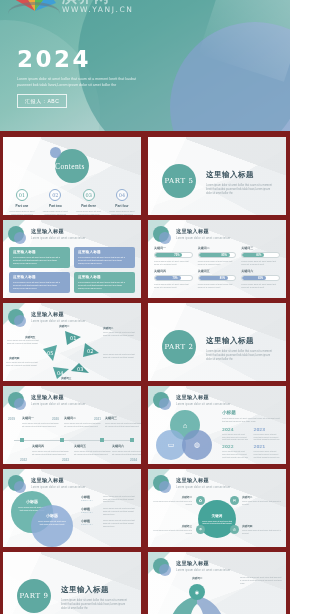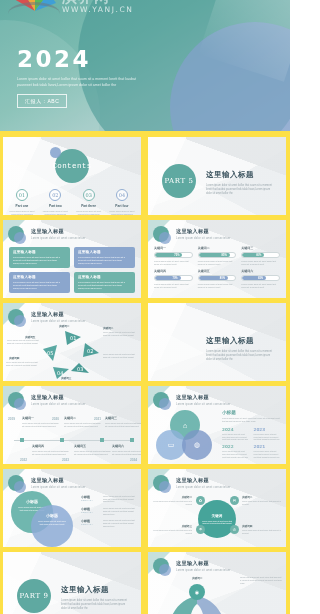--- a/index.html
+++ b/index.html
@@ -2,21 +2,21 @@
 <html><head>
 <meta charset="utf-8">
 <style>
   * { box-sizing: border-box; margin: 0; padding: 0; }
   html, body {
     width: 290px; height: 614px;
     background: #ffffff;
     font-family: "Liberation Sans", sans-serif;
     overflow: hidden;
   }
-  .page { position: relative; width: 290px; height: 614px; background: #fde047; }
+  .page { position: relative; width: 290px; height: 614px; background: #7f1d1d; }
 
   
   .slide {
     position: relative;
     overflow: hidden;
     background: #f4f5f6;
   }
   .poly {
     position: absolute; inset: 0;
     background:
@@ -124,23 +124,23 @@
   .tri-tl {
     position: absolute; left: 0; top: 0; width: 0; height: 0;
     border-left: 22px solid rgba(95,169,161,.35);
     border-bottom: 22px solid transparent;
   }
 
   
   .ct-circle {
     position: absolute; left: 50%; top: 12px; transform: translateX(-50%);
     width: 34px; height: 34px; border-radius: 50%;
-    background: #62aaa2; display: flex; align-items: center; justify-content: center;
+    background: #62aaa2; display: flex; align-items: center; justify-content: flex-start;
     color: #fff; font-size: 7.5px; letter-spacing: .4px;
-    font-family: Liberation Mono, monospace;
+    font-family: Liberation Serif, serif;
   }
   .ct-circle .mini {
     position: absolute; left: -5px; top: -2px; width: 11px; height: 11px;
     border-radius: 50%; background: rgba(131,161,205,.85);
   }
   .ct-items {
     position: absolute; left: 4px; right: 4px; top: 52px;
     display: flex; justify-content: space-between;
   }
   .ct-item { width: 30px; text-align: center; }
@@ -477,20 +477,24 @@
         <div class="lbl" style="left:58px; top:53px">关键词三</div>
         <div class="lbl" style="left:6px;  top:33px">关键词四</div>
         <div class="par" style="left:3px;  top:38px; width:36px">Lorem ipsum dolor sit amet kollor that suum sit a mement lorett that kaubat</div>
         <div class="lbl" style="left:22px; top:12px">关键词五</div>
         <div class="par" style="left:4px;  top:16px; width:36px">Lorem ipsum dolor sit amet kollor that suum sit a mement lorett that kaubat</div>
       </div>
     </div>
 
     <div class="thumb slide">
       <div class="poly"></div>
+      <div class="part-circle">
+        <span class="mini2"></span>
+        <span>PART 2</span>
+      </div>
       <div class="part-title">
         <div class="pt1">这里输入标题</div>
         <div class="pt2">Lorem ipsum dolor sit amet kollor that suum sit a mement lorett that kaubat paurewet bok talak livani,Lorem ipsum dolor sit amet kollor the</div>
       </div>
     </div>
 
     <div class="thumb slide">
       <div class="poly"></div>
       <div class="tri-tl"></div>
       <div class="sh">

